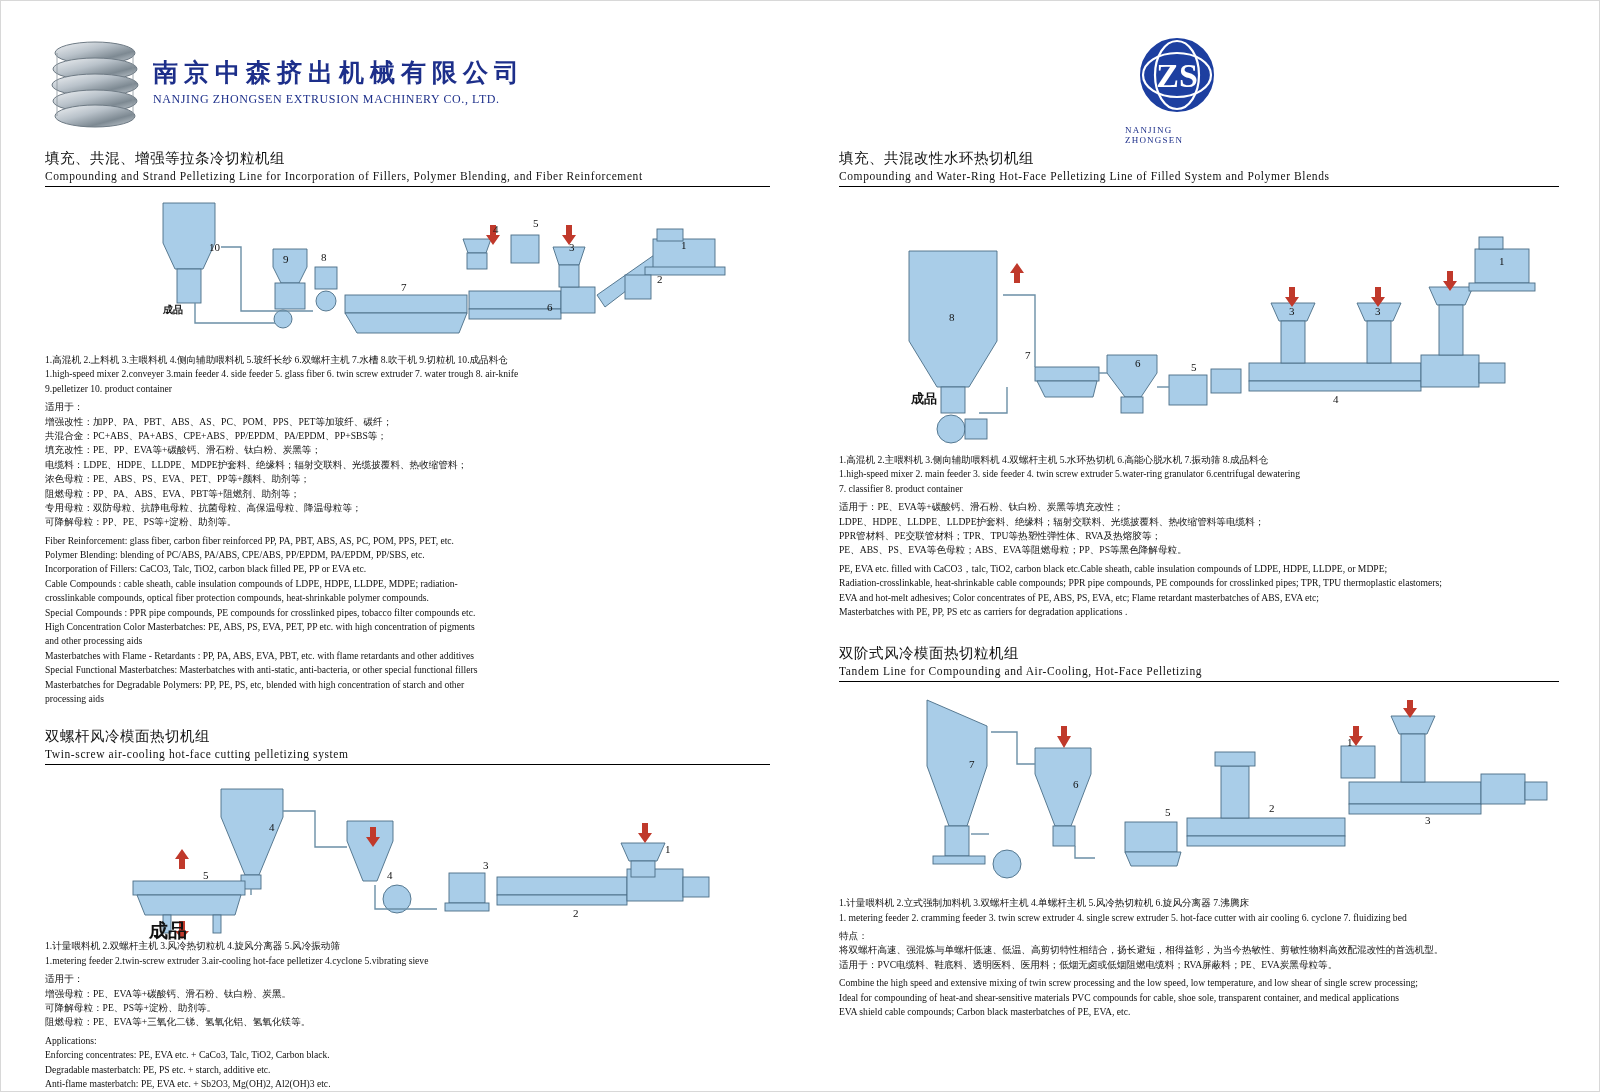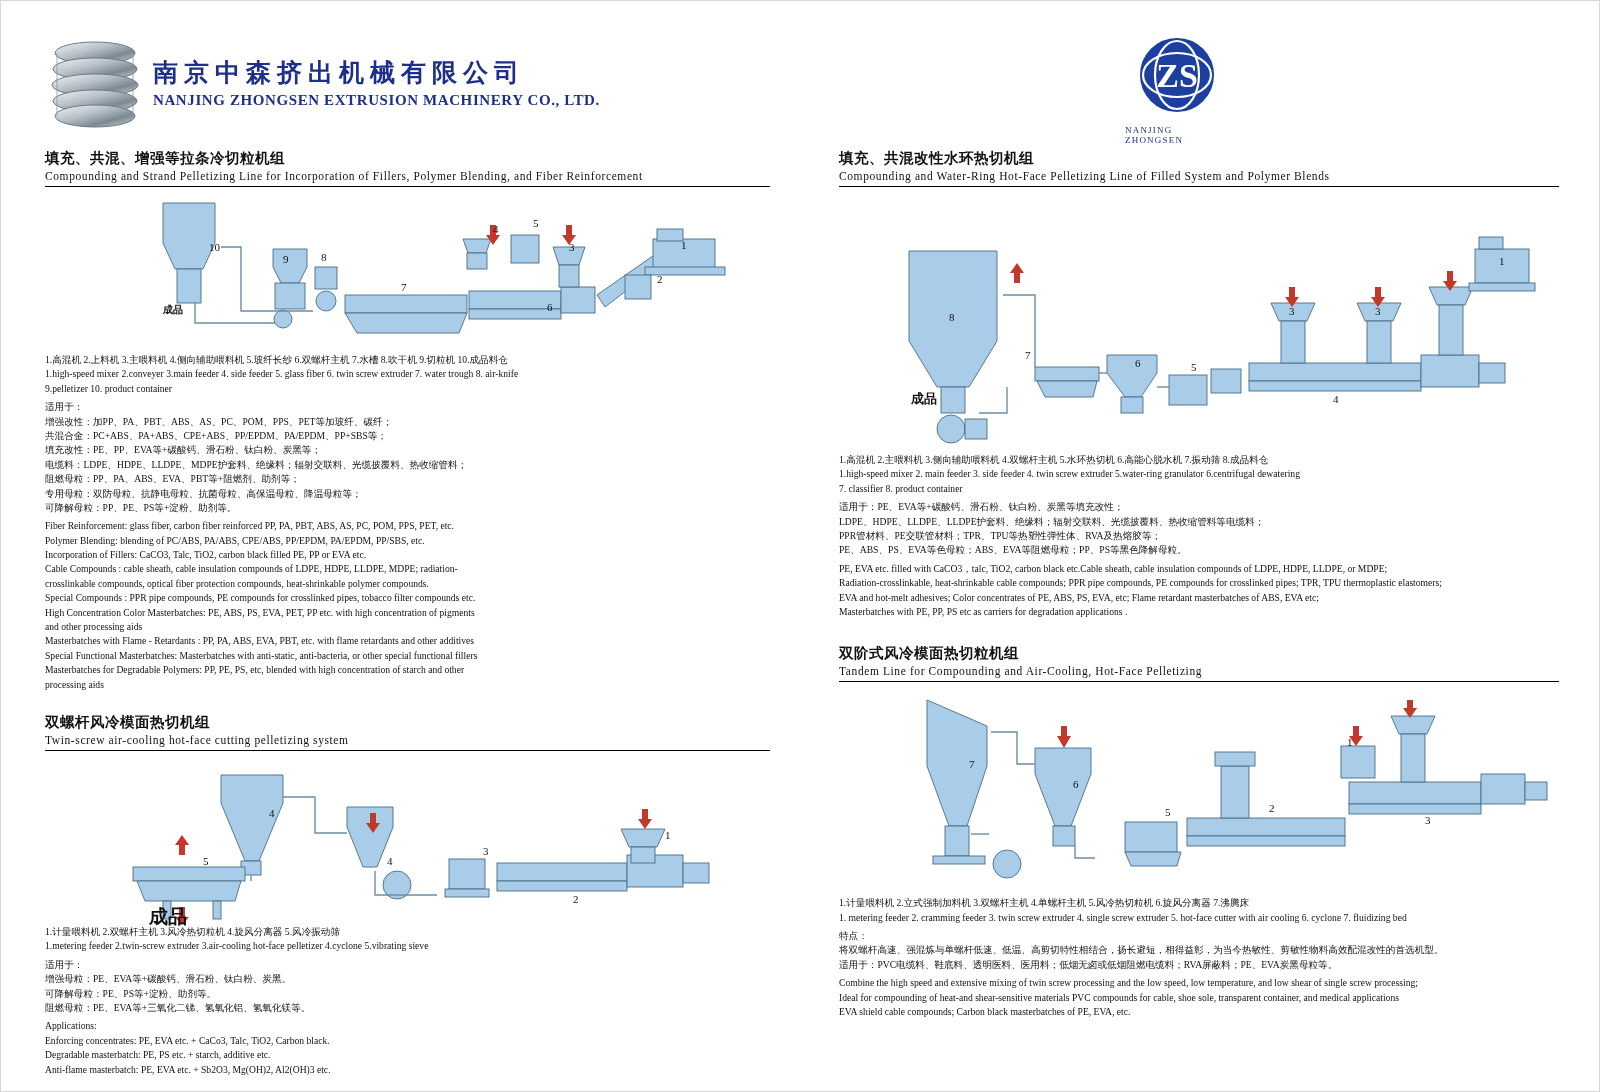--- a/index.html
+++ b/index.html
@@ -21,33 +21,33 @@
   .logo-coil{position:absolute;left:46px;top:38px;width:96px;height:90px;}
   .coil-svg{display:block;}
   .company{position:absolute;left:152px;top:58px;}
   .company .cn{
     font-family:"Liberation Serif",serif;
     font-size:25px;font-weight:bold;color:#1d2f8a;letter-spacing:6px;
     white-space:nowrap;line-height:1.15;
   }
   .company .en{
     font-family:"Liberation Serif",serif;
-    font-size:15px;font-weight:bold;color:#1d2f8a;letter-spacing:0.6px;
+    font-size:12px;font-weight:normal;color:#1d2f8a;letter-spacing:0.6px;
     white-space:nowrap;margin-top:4px;
   }
   .brandmark{position:absolute;right:72px;top:34px;width:108px;height:104px;text-align:left;}
   .brandmark .bm-label{
     font-size:9px;color:#1d2f8a;letter-spacing:1.2px;margin-top:2px;font-weight:normal;
   }
   
   .col{position:absolute;top:148px;}
   .col-left{left:44px;width:725px;}
   .col-right{left:838px;width:720px;}
   .sec-title-cn{
-    font-size:14.5px;font-weight:bold;color:#111;letter-spacing:0.5px;margin:0 0 2px 0;
+    font-size:14.5px;font-weight:normal;color:#111;letter-spacing:0.5px;margin:0 0 2px 0;
     font-family:"Liberation Serif",serif;
   }
   .sec-title-en{
     font-size:11.5px;color:#111;letter-spacing:0.6px;margin:0 0 4px 0;
     font-family:"Liberation Serif",serif;
   }
   .rule{height:1px;background:#000;width:100%;margin:2px 0 4px 0;}
   .legend{font-size:9.6px;line-height:1.5;color:#111;}
   .legend div{white-space:nowrap;}
   .body-txt{font-size:9.6px;line-height:1.5;color:#111;margin-top:4px;}
@@ -174,20 +174,21 @@
         <div>1.high-speed mixer  2.conveyer  3.main feeder  4. side feeder  5. glass fiber  6. twin screw extruder  7. water trough  8. air-knife</div>
         <div>9.pelletizer   10. product container</div>
       </div>
 
       <div class="body-txt">
         <p>适用于：</p>
         <p>增强改性：加PP、PA、PBT、ABS、AS、PC、POM、PPS、PET等加玻纤、碳纤；</p>
         <p>共混合金：PC+ABS、PA+ABS、CPE+ABS、PP/EPDM、PA/EPDM、PP+SBS等；</p>
         <p>填充改性：PE、PP、EVA等+碳酸钙、滑石粉、钛白粉、炭黑等；</p>
         <p>电缆料：LDPE、HDPE、LLDPE、MDPE护套料、绝缘料；辐射交联料、光缆披覆料、热收缩管料；</p>
+        <p>浓色母粒：PE、ABS、PS、EVA、PET、PP等+颜料、助剂等；</p>
         <p>阻燃母粒：PP、PA、ABS、EVA、PBT等+阻燃剂、助剂等；</p>
         <p>专用母粒：双防母粒、抗静电母粒、抗菌母粒、高保温母粒、降温母粒等；</p>
         <p>可降解母粒：PP、PE、PS等+淀粉、助剂等。</p>
       </div>
 
       <div class="body-txt">
         <p>Fiber Reinforcement: glass fiber, carbon fiber reinforced PP, PA, PBT, ABS, AS, PC, POM, PPS, PET, etc.</p>
         <p>Polymer Blending: blending of PC/ABS, PA/ABS, CPE/ABS, PP/EPDM, PA/EPDM, PP/SBS, etc.</p>
         <p>Incorporation of Fillers: CaCO3, Talc, TiO2, carbon black filled PE, PP or EVA etc.</p>
         <p>Cable Compounds : cable sheath, cable insulation compounds of LDPE, HDPE, LLDPE, MDPE; radiation-</p>

